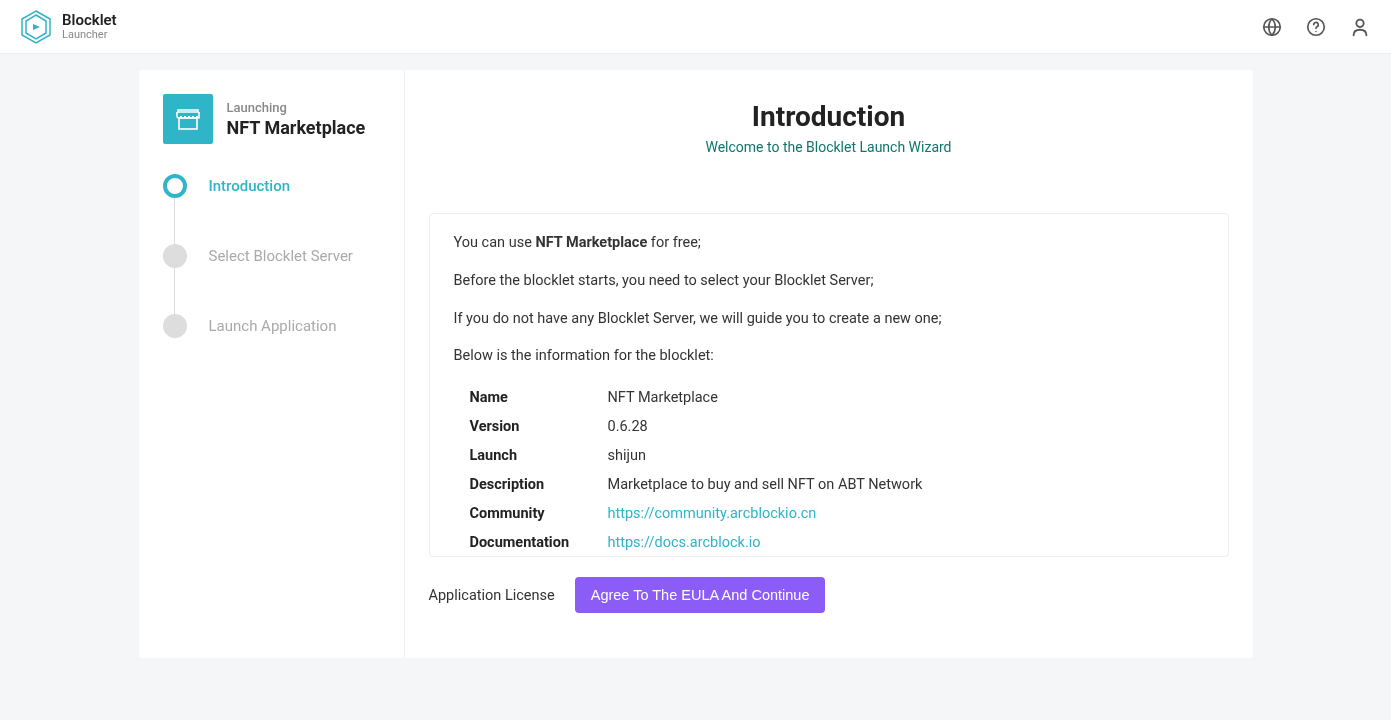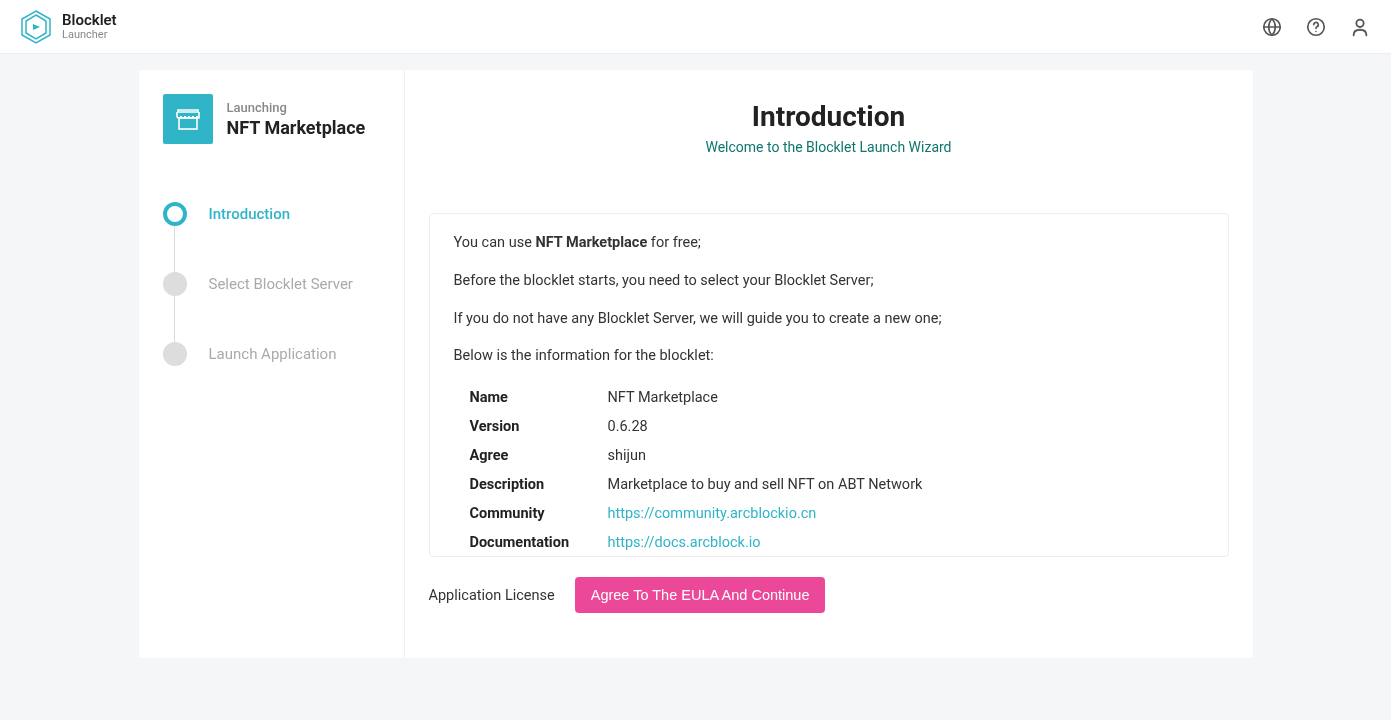--- a/index.html
+++ b/index.html
@@ -63,21 +63,21 @@
     }
     .sidebar {
       width: 266px;
       border-right: 1px solid #eee;
       padding: 24px 0 24px 24px;
     }
     .app-head {
       display: flex;
       align-items: center;
       gap: 14px;
-      margin-bottom: 58px;
+      margin-bottom: 30px;
     }
     .app-icon {
       width: 50px;
       height: 50px;
       background: #2fb4c8;
       border-radius: 2px;
       display: flex;
       align-items: center;
       justify-content: center;
     }
@@ -201,21 +201,21 @@
       display: flex;
       align-items: center;
       gap: 20px;
     }
     .license-link {
       font-size: 14.5px;
       color: #333;
       cursor: pointer;
     }
     .agree-btn {
-      background: #ec4899;
+      background: #8b5cf6;
       color: #fff;
       border: none;
       padding: 10px 16px;
       font-size: 14.5px;
       font-weight: 500;
       border-radius: 4px;
       cursor: pointer;
     }
     .strong { font-weight: 700; }
   </style>
@@ -304,21 +304,21 @@
         <div class="info-table">
           <div class="info-row">
             <div class="info-key">Name</div>
             <div class="info-val">NFT Marketplace</div>
           </div>
           <div class="info-row">
             <div class="info-key">Version</div>
             <div class="info-val">0.6.28</div>
           </div>
           <div class="info-row">
-            <div class="info-key">Agree</div>
+            <div class="info-key">Launch</div>
             <div class="info-val">shijun</div>
           </div>
           <div class="info-row">
             <div class="info-key">Description</div>
             <div class="info-val">Marketplace to buy and sell NFT on ABT Network</div>
           </div>
           <div class="info-row">
             <div class="info-key">Community</div>
             <div class="info-val"><a>https://community.arcblockio.cn</a></div>
           </div>

